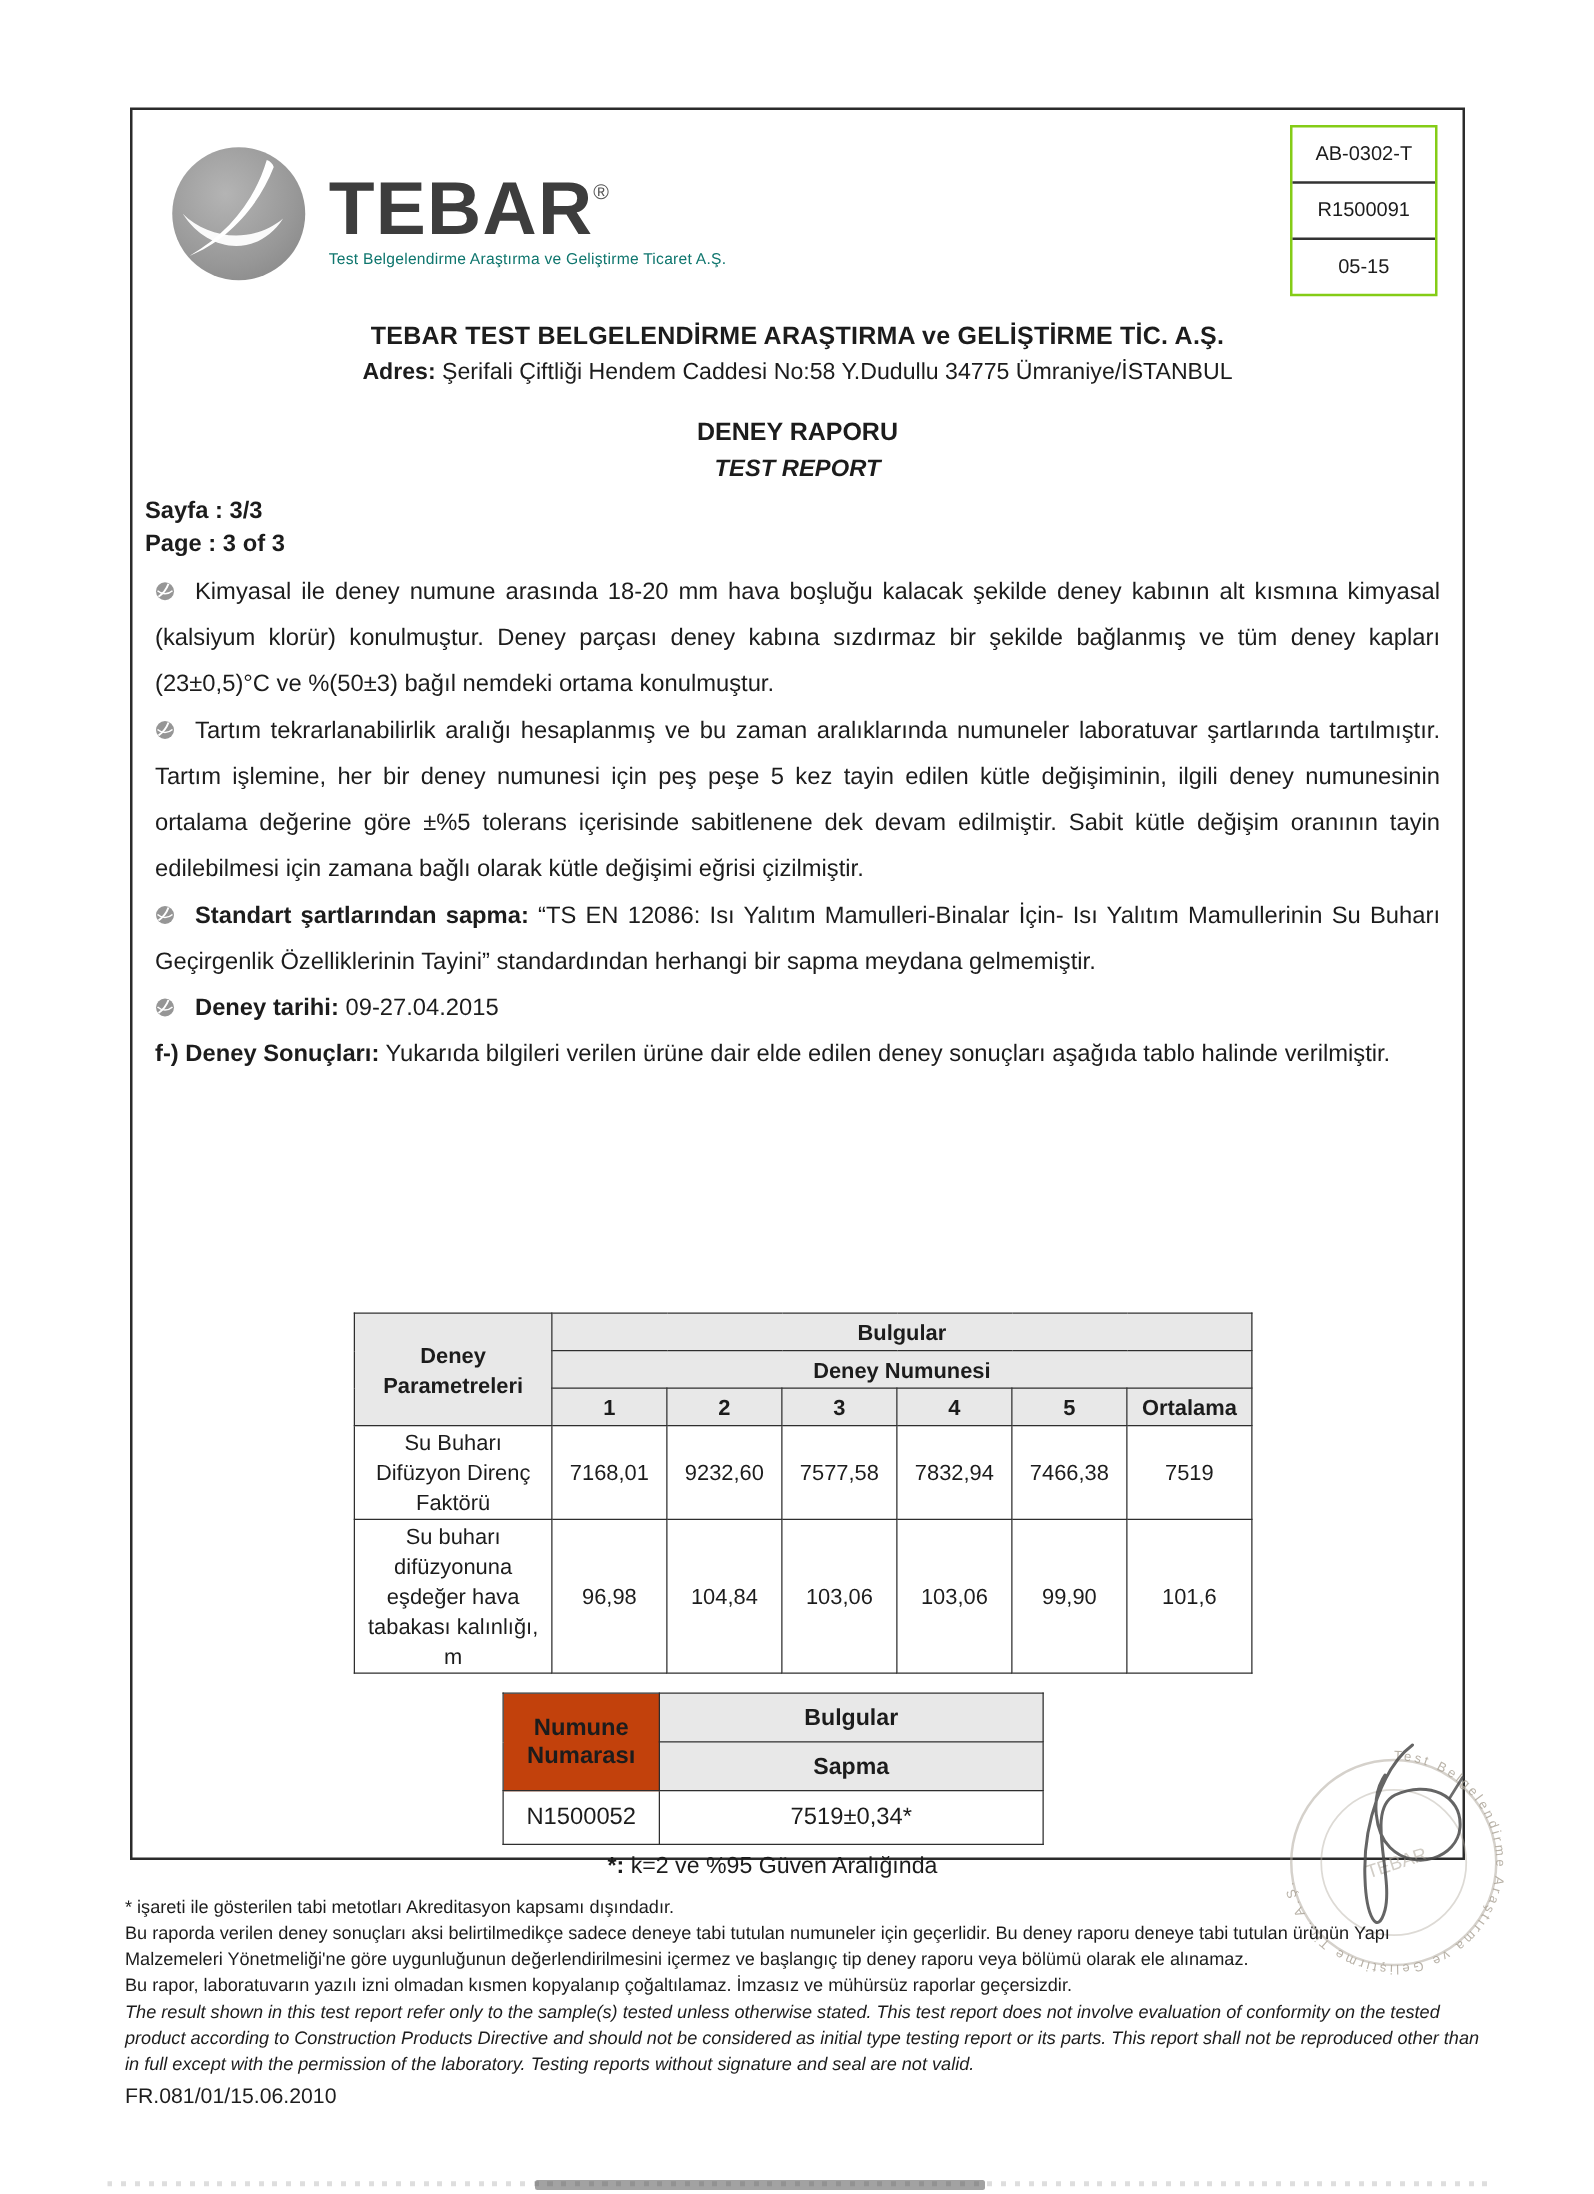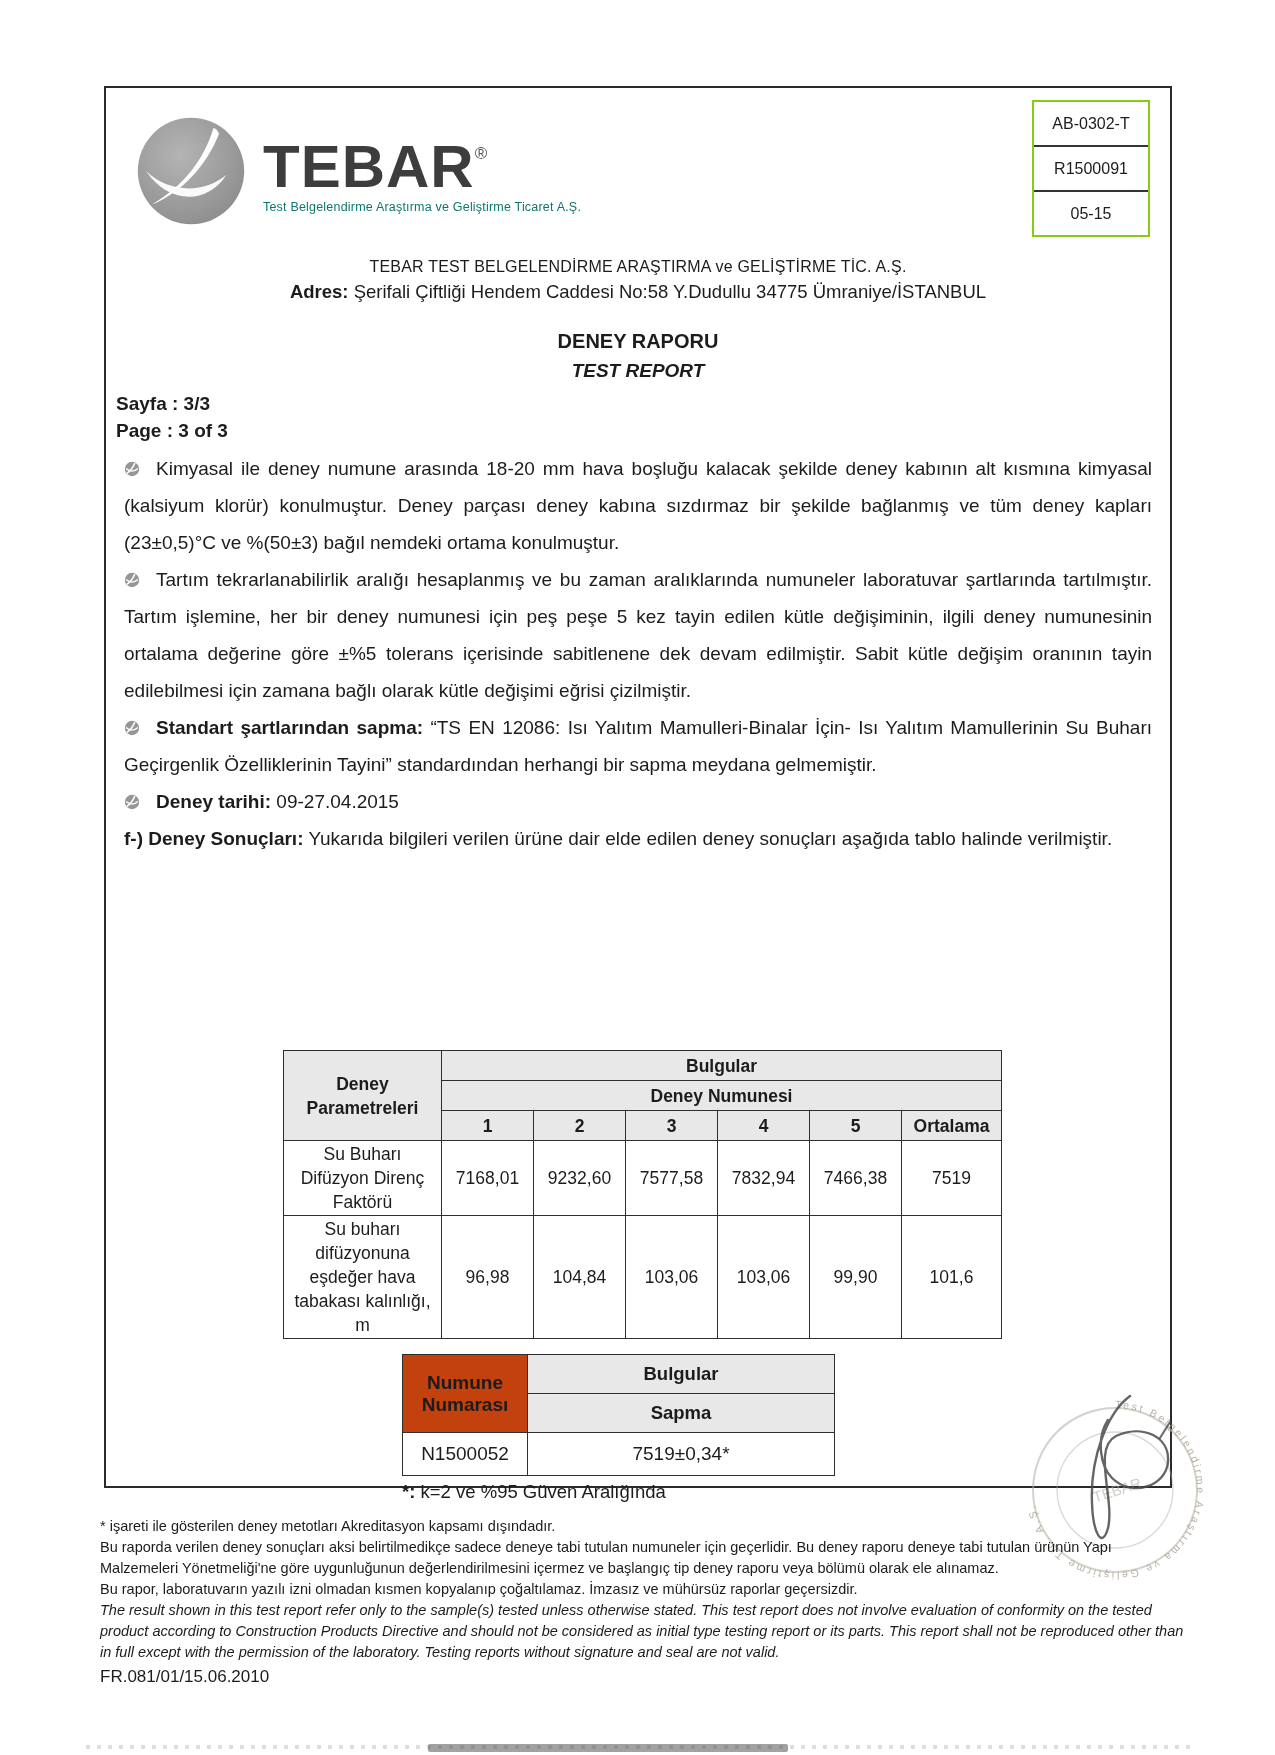--- a/index.html
+++ b/index.html
@@ -14,21 +14,21 @@
   .brand{font-size:60px;font-weight:600;color:#3d3d3d;letter-spacing:1px;line-height:1;}
   .brand sup{font-size:17px;color:#555;vertical-align:28px;font-weight:400;}
   .tagline{font-size:12.5px;color:#0f766e;margin-top:3px;letter-spacing:.2px;}
   
   .ref-box{position:absolute;right:20px;top:12px;width:114px;border:2px solid #84cc16;background:#fff;}
   .ref-cell{height:43px;display:flex;align-items:center;justify-content:center;
             font-size:16px;border-bottom:2px solid #333;}
   .ref-cell:last-child{border-bottom:none;}
   
   .doc-header{padding-top:170px;text-align:center;}
-  .company-title{font-size:16px;font-weight:normal;letter-spacing:.2px;}
+  .company-title{font-size:20px;font-weight:bold;letter-spacing:.2px;}
   .address{font-size:18.5px;margin-top:5px;}
   .report-tr{font-size:20px;font-weight:bold;margin-top:27px;}
   .report-en{font-size:19px;font-weight:bold;font-style:italic;margin-top:7px;text-align:center;}
   .pageno{margin:8px 0 0 10px;font-size:19px;font-weight:bold;line-height:27px;}
   
   .content{padding:6px 18px 0 18px;font-size:19px;line-height:37px;text-align:justify;}
   .content p{margin:0;}
   .bullet-icon{display:inline-block;width:16px;height:16px;margin-right:16px;vertical-align:-2px;}
   .bullet-icon svg{width:16px;height:16px;display:block;}
   .b{font-weight:bold;}
@@ -38,21 +38,21 @@
   .t1 td{border:1.5px solid #2e2e2e;text-align:center;font-size:17.5px;
          padding:1px 6px;line-height:24px;}
   .t1 .hdr{background:#e8e8e8;font-weight:bold;height:27px;}
   .t1 .param{width:145px;}
   
   .t2-wrap{position:absolute;left:296px;top:1266px;}
   .t2 td{border:1.5px solid #2e2e2e;text-align:center;font-size:18.5px;padding:2px 6px;}
   .t2 .hdr{background:#e8e8e8;font-weight:bold;height:34px;}
   .t2 .c1{background:#c2410c;font-weight:bold;font-size:19px;}
   .t2 .val{height:38px;font-size:19px;}
-  .footnote{width:432px;text-align:left;font-size:18.5px;margin-top:5px;}
+  .footnote{width:432px;text-align:center;font-size:18.5px;margin-top:5px;}
   
   .footer{position:absolute;left:100px;top:1516px;width:1090px;font-size:14.5px;line-height:21px;}
   .footer p{margin:0;}
   .footer .en{font-style:italic;}
   .footer .fr{font-size:17px;margin-top:3px;}
   
   .stamp{position:absolute;left:1012px;top:1378px;width:206px;height:240px;}
   
   .smudge{position:absolute;left:740px;top:100px;width:220px;height:150px;
           background:radial-gradient(ellipse at center, rgba(140,140,140,.14), rgba(140,140,140,0) 65%);}
@@ -231,21 +231,21 @@
       <text font-size="10.5" fill="#a79f92" opacity=".8" letter-spacing="2.5" font-family="Liberation Sans, sans-serif">
         <textPath href="#ringPath">Test Belgelendirme Araştırma ve Geliştirme Tic. A.Ş.</textPath>
       </text>
       <text x="80" y="118" font-size="15" fill="#b3aca1" opacity=".6" transform="rotate(-18 103 112)" font-family="Liberation Sans, sans-serif">TEBAR</text>
       <path d="M118,18 C95,35 78,80 80,125 C81,155 90,172 96,150 C103,122 80,70 104,58 C130,46 158,58 156,84 C154,108 120,120 100,100 C88,88 84,60 96,42" fill="none" stroke="#4a4a4a" stroke-width="2.4" stroke-linecap="round" opacity=".85"></path>
       <path d="M148,60 L158,44" fill="none" stroke="#4a4a4a" stroke-width="2.2" stroke-linecap="round" opacity=".8"></path>
     </svg>
   </div>
 
   <div class="footer">
-    <p>* işareti ile gösterilen deney metotları Akreditasyon kapsamı dışındadır.</p>
+    <p>* işareti ile gösterilen tabi metotları Akreditasyon kapsamı dışındadır.</p>
     <p>Bu raporda verilen deney sonuçları aksi belirtilmedikçe sadece deneye tabi tutulan numuneler için geçerlidir. Bu deney raporu deneye tabi tutulan ürünün Yapı Malzemeleri Yönetmeliği'ne göre uygunluğunun değerlendirilmesini içermez ve başlangıç tip deney raporu veya bölümü olarak ele alınamaz.</p>
     <p>Bu rapor, laboratuvarın yazılı izni olmadan kısmen kopyalanıp çoğaltılamaz. İmzasız ve mühürsüz raporlar geçersizdir.</p>
     <p class="en">The result shown in this test report refer only to the sample(s) tested unless otherwise stated. This test report does not involve evaluation of conformity on the tested product according to Construction Products Directive and should not be considered as initial type testing report or its parts. This report shall not be reproduced other than in full except with the permission of the laboratory. Testing reports without signature and seal are not valid.</p>
     <p class="fr">FR.081/01/15.06.2010</p>
   </div>
 
   <div class="scan-line"></div>
   <div class="scan-bar"></div>
 
 </div>

